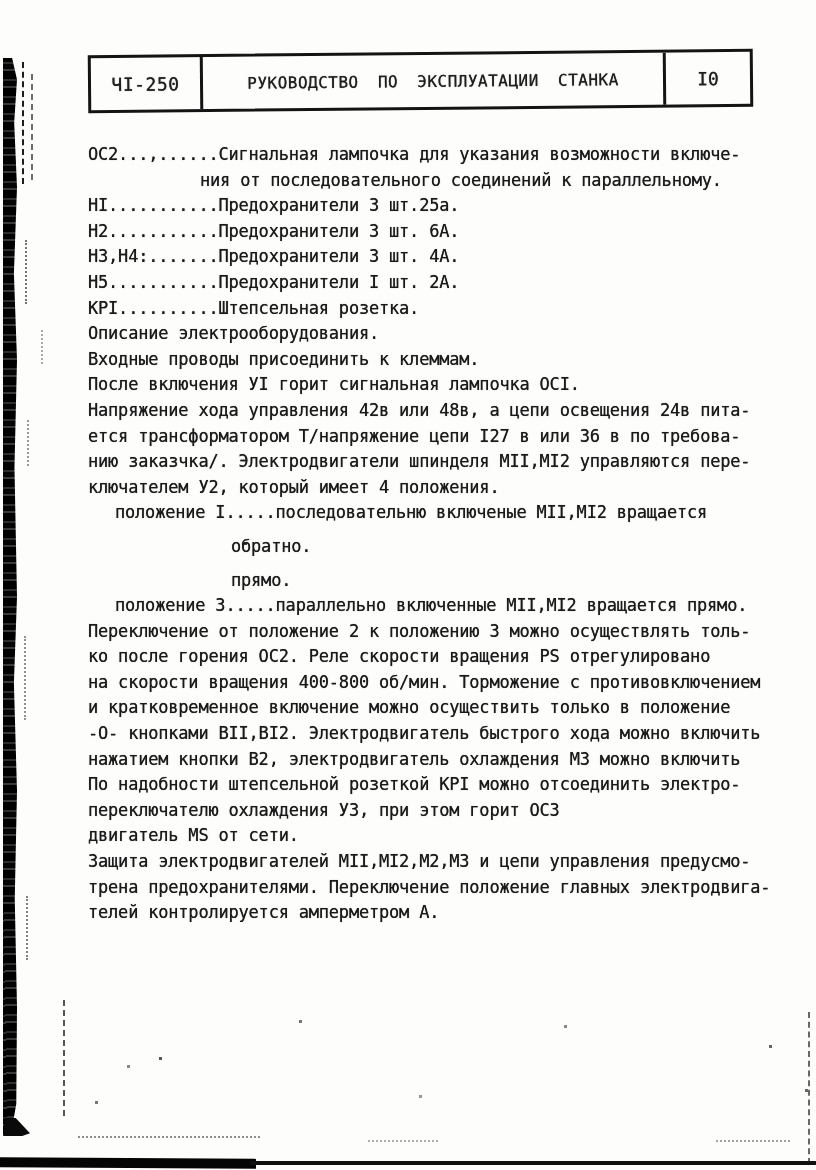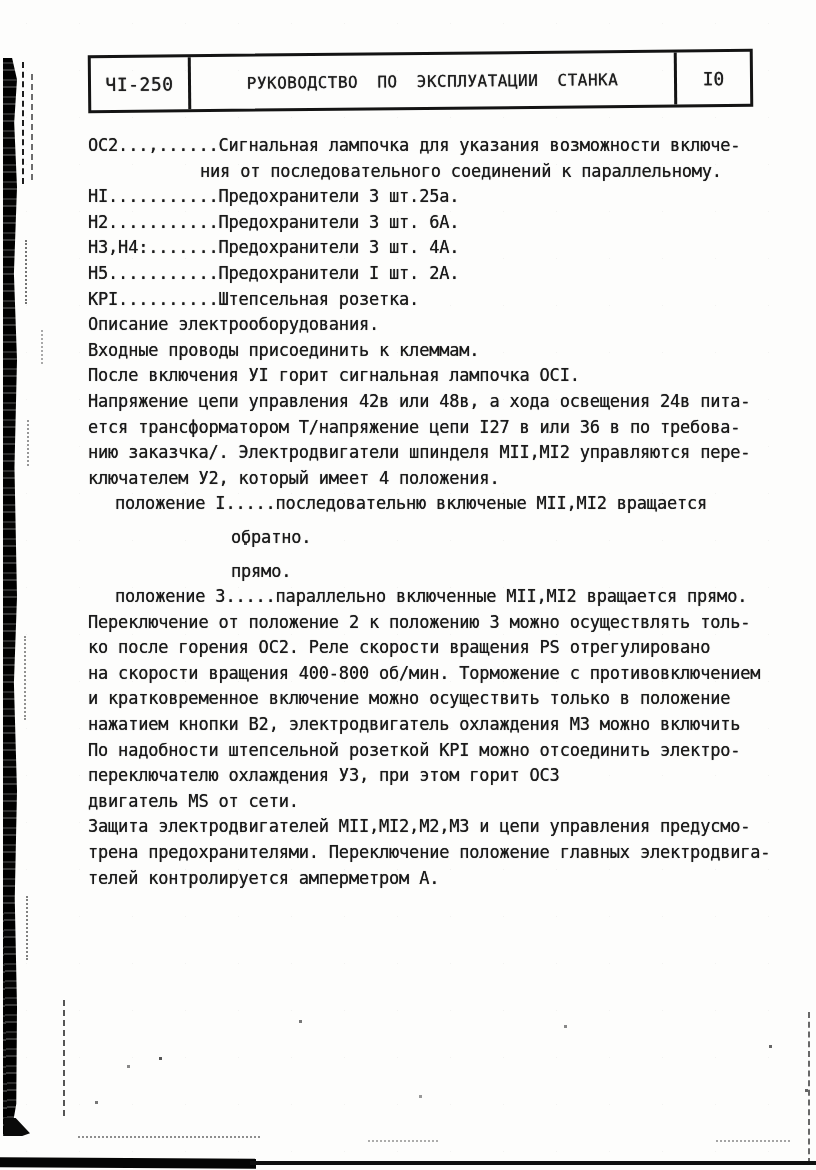--- a/index.html
+++ b/index.html
@@ -6,42 +6,42 @@
   body{
     width:816px;height:1170px;position:relative;overflow:hidden;
     background:#ffffff;
     font-family:"DejaVu Sans Mono","Liberation Mono",monospace;
     color:#1f1f1f;
   }
   .page{position:absolute;inset:0;background:#fdfdfc;}
 
   
   .body-text{
-    position:absolute;left:88px;top:133px;width:714px;
+    position:absolute;left:88px;top:142px;width:714px;
     font-size:17px;line-height:25.6px;
     text-shadow:0 0 0.7px rgba(25,25,25,0.85);
     filter:contrast(1.05);
   }
   .line{height:25.6px;white-space:pre;letter-spacing:-0.2px;}
   .line.flush{padding-left:0;}
   .line.cont{padding-left:112px;}
   .line.item{padding-left:27px;}
   .line.center{padding-left:143px;margin-top:8px;}
 
   
   .header-box{
     position:absolute;left:88px;top:52px;width:665px;height:58px;
     border:3px solid #141414;display:flex;box-sizing:border-box;
     transform:rotate(-0.55deg);transform-origin:center;
     background:#fdfdfc;
   }
   .header-cell{display:flex;align-items:center;justify-content:center;box-sizing:border-box;}
-  .cell-model{width:100px;border-right:3px solid #141414;font-size:18px;letter-spacing:0.5px;text-shadow:0 0 0.8px #222;}
+  .cell-model{width:112px;border-right:3px solid #141414;font-size:18px;letter-spacing:0.5px;text-shadow:0 0 0.8px #222;}
   .cell-title{flex:1;font-size:16px;letter-spacing:0.5px;word-spacing:9px;text-shadow:0 0 0.8px #222;}
-  .cell-page{width:76px;border-left:3px solid #141414;font-size:18px;text-shadow:0 0 0.8px #222;}
+  .cell-page{width:87px;border-left:3px solid #141414;font-size:18px;text-shadow:0 0 0.8px #222;}
 
   
   .binding-strip{
     position:absolute;left:3px;top:58px;width:14px;height:1078px;
     background:repeating-linear-gradient(178deg,#000 0 4px,#2e2e2e 4px 6px,#050505 6px 11px,#3a3a3a 11px 13px,#000 13px 17px);
     clip-path:polygon(0 0,65% 0,100% 2%,80% 6%,100% 12%,78% 20%,100% 28%,82% 38%,100% 50%,78% 58%,100% 68%,84% 78%,100% 88%,95% 97%,55% 100%,0 100%);
   }
   .binding-foot{
     position:absolute;left:4px;top:1118px;width:26px;height:18px;background:#0a0a0a;
     clip-path:polygon(0 0,45% 0,100% 85%,70% 100%,0 100%);
@@ -118,32 +118,33 @@
       <div class="line flush">ОС2...,......Сигнальная лампочка для указания возможности включе-</div>
       <div class="line cont">ния от последовательного соединений к параллельному.</div>
       <div class="line flush">НI...........Предохранители 3 шт.25а.</div>
       <div class="line flush">Н2...........Предохранители 3 шт. 6А.</div>
       <div class="line flush">Н3,Н4:.......Предохранители 3 шт. 4А.</div>
       <div class="line flush">Н5...........Предохранители I шт. 2А.</div>
       <div class="line flush">КРI..........Штепсельная розетка.</div>
       <div class="line flush">Описание электрооборудования.</div>
       <div class="line flush">Входные проводы присоединить к клеммам.</div>
       <div class="line flush">После включения УI горит сигнальная лампочка ОСI.</div>
-      <div class="line flush">Напряжение цепи управления 42в или 48в, а хода освещения 24в пита-</div>
+      <div class="line flush">Напряжение хода управления 42в или 48в, а цепи освещения 24в пита-</div>
       <div class="line flush">ется трансформатором Т/напряжение цепи I27 в или 36 в по требова-</div>
       <div class="line flush">нию заказчка/. Электродвигатели шпинделя МII,МI2 управляются пере-</div>
       <div class="line flush">ключателем У2, который имеет 4 положения.</div>
       <div class="line item">положение I.....последовательню включеные МII,МI2 вращается</div>
       <div class="line center">обратно.</div>
       <div class="line center">прямо.</div>
       <div class="line item">положение 3.....параллельно включенные МII,МI2 вращается прямо.</div>
       <div class="line flush">Переключение от положение 2 к положению 3 можно осуществлять толь-</div>
       <div class="line flush">ко после горения ОС2. Реле скорости вращения РS отрегулировано</div>
       <div class="line flush">на скорости вращения 400-800 об/мин. Торможение с противовключением</div>
       <div class="line flush">и кратковременное включение можно осуществить только в положение</div>
+      <div class="line flush">-О- кнопками ВII,ВI2. Электродвигатель быстрого хода можно включить</div>
       <div class="line flush">нажатием кнопки В2, электродвигатель охлаждения МЗ можно включить</div>
       <div class="line flush">По надобности штепсельной розеткой КРI можно отсоединить электро-</div>
       <div class="line flush">переключателю охлаждения УЗ, при этом горит ОСЗ</div>
       <div class="line flush">двигатель МS от сети.</div>
       <div class="line flush">Защита электродвигателей МII,МI2,М2,МЗ и цепи управления предусмо-</div>
       <div class="line flush">трена предохранителями. Переключение положение главных электродвига-</div>
       <div class="line flush">телей контролируется амперметром А.</div>
     </div>
 
   <div class="grain"></div>

